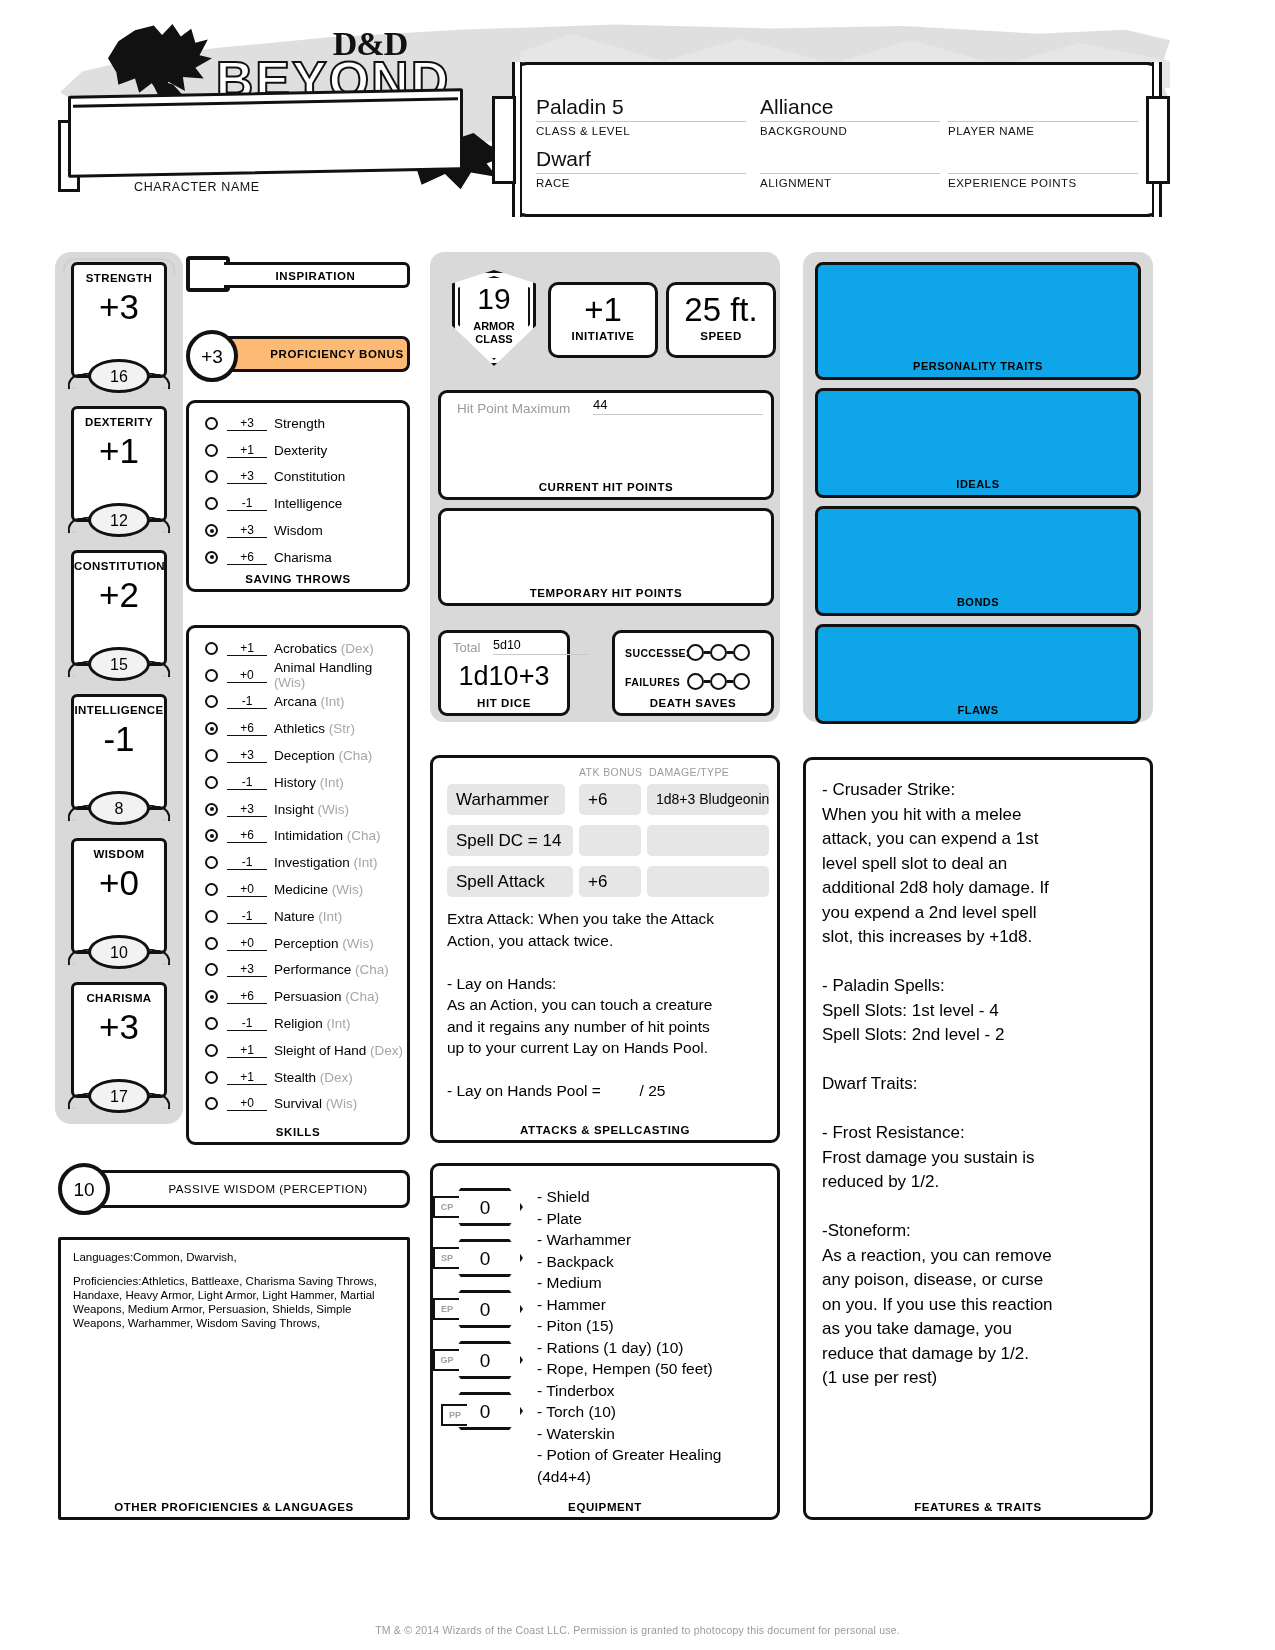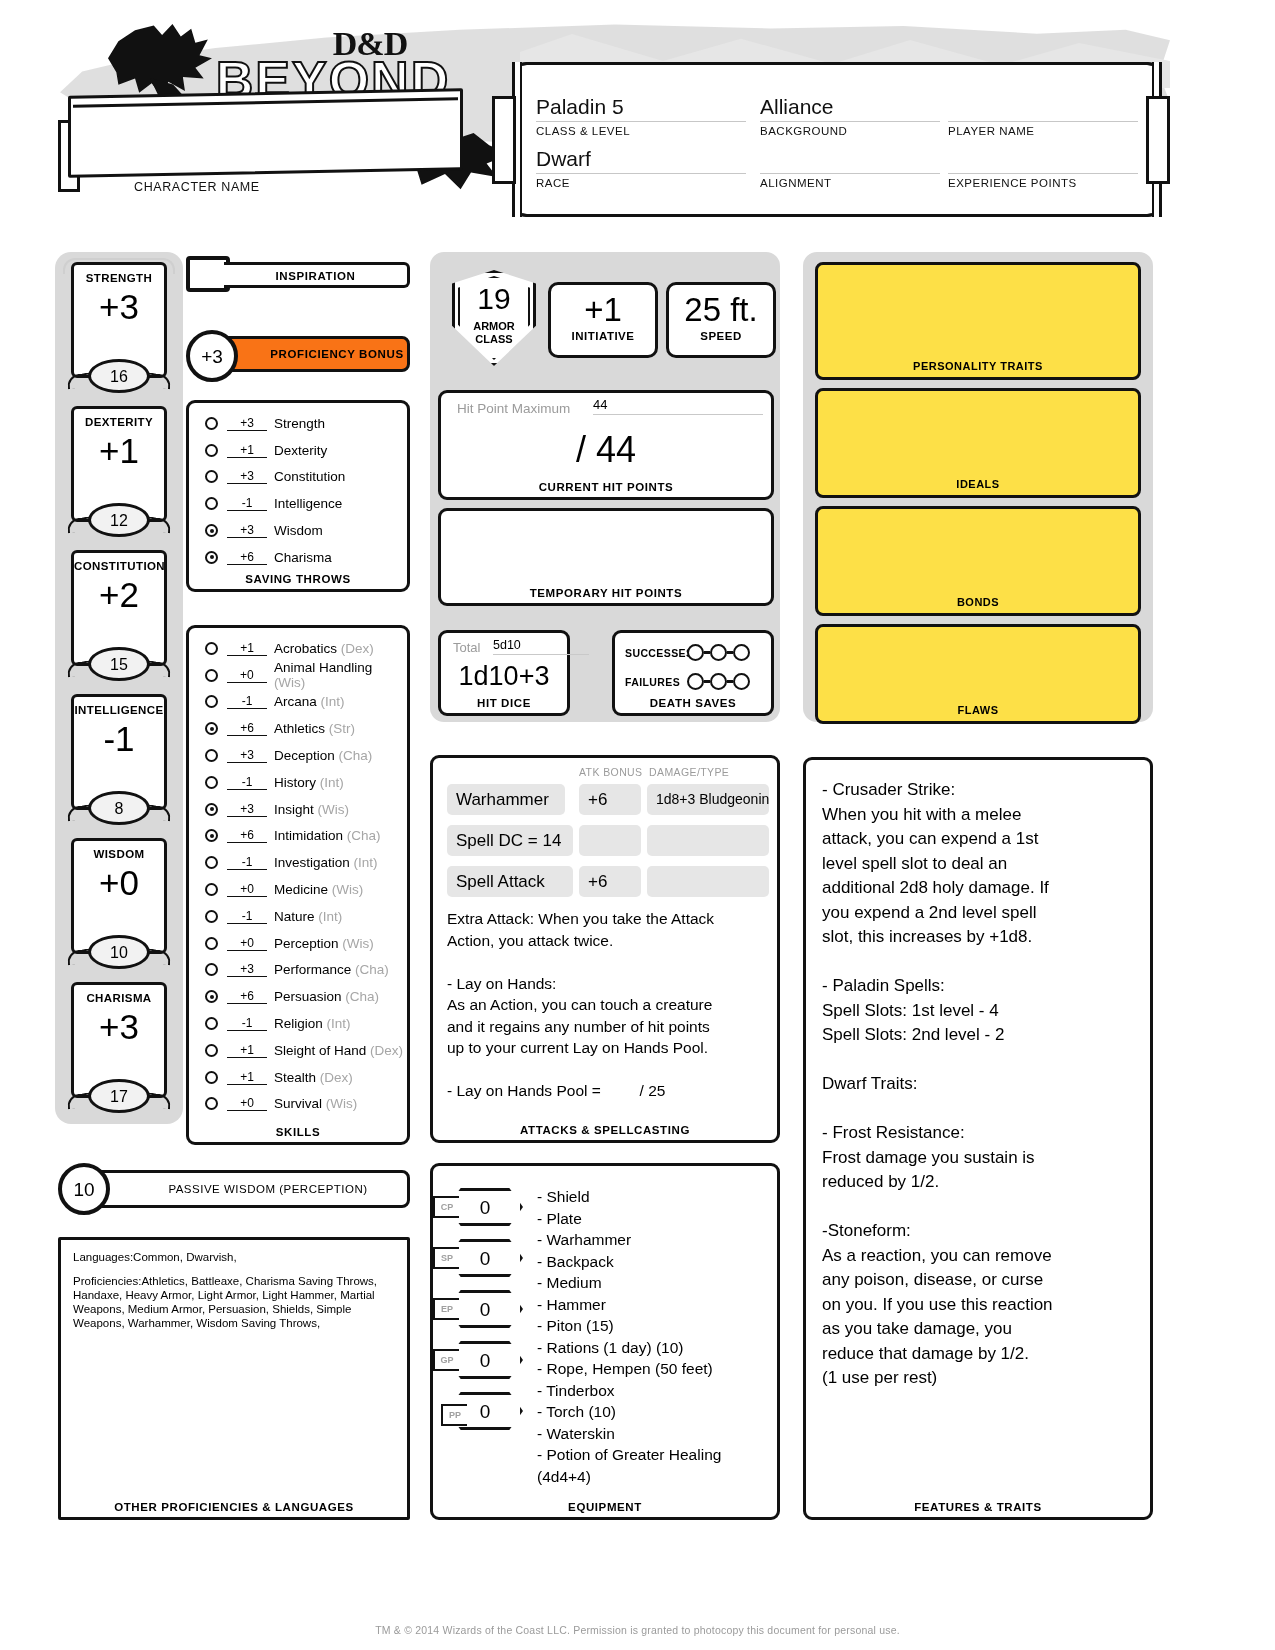--- a/index.html
+++ b/index.html
@@ -142,21 +142,21 @@
   }
   .abil-orn:before { left:0; transform:rotate(-8deg); }
   .abil-orn:after  { right:0; transform:rotate(8deg); }
 
   
   .insp-box { position:absolute; left:186px; top:256px; width:44px; height:36px; border:4px solid #111; border-radius:4px; background:#fff; }
   .insp-bar { position:absolute; left:224px; top:262px; width:186px; height:26px; border:3px solid #111; border-left:none; border-radius:0 6px 6px 0; background:#fff; }
   .insp-bar span { position:absolute; inset:0; text-align:center; line-height:22px; font-size:11.5px; font-weight:bold; letter-spacing:.6px; }
 
   .prof-circ { position:absolute; left:186px; top:330px; width:52px; height:52px; border:4px solid #111; border-radius:50%; background:#fff; text-align:center; line-height:45px; font-size:19px; z-index:2; }
-  .prof-bar { position:absolute; left:228px; top:336px; width:182px; height:36px; border:3px solid #111; border-radius:0 8px 8px 0; background:#f97316; }
+  .prof-bar { position:absolute; left:228px; top:336px; width:182px; height:36px; border:3px solid #111; border-radius:0 8px 8px 0; background:#fdba74; }
   .prof-bar span { position:absolute; inset:0; padding-left:36px; text-align:center; line-height:31px; font-size:11.5px; font-weight:bold; letter-spacing:.6px; }
 
   
   .list-panel { position:absolute; left:186px; background:#fff; border:3px solid #111; border-radius:9px; }
   .row { display:flex; align-items:center; height:100%; padding-left:16px; }
   .bubble { width:13px; height:13px; border:2px solid #111; border-radius:50%; flex:0 0 auto; position:relative; }
   .bubble.filled:after { content:""; position:absolute; left:2.5px; top:2.5px; width:4px; height:4px; background:#111; border-radius:50%; }
   .rowval { width:40px; text-align:center; font-size:12px; border-bottom:1px solid #111; margin:0 7px 0 9px; padding-bottom:1px; height:15px; line-height:14px; }
   .rowname { font-size:13.5px; }
   .rowname .abbr { color:#a6a6a6; }
@@ -216,21 +216,21 @@
   
   .pw-circ { position:absolute; left:58px; top:1163px; width:52px; height:52px; border:4px solid #111; border-radius:50%; background:#fff; text-align:center; line-height:45px; font-size:19px; z-index:3; }
   .pw-bar { position:absolute; left:100px; top:1170px; width:310px; height:38px; border:3px solid #111; border-radius:0 8px 8px 0; background:#fff; }
   .pw-bar span { position:absolute; inset:0; padding-left:26px; text-align:center; line-height:33px; font-size:11.5px; letter-spacing:.5px; }
   .oth-panel { position:absolute; left:58px; top:1237px; width:352px; height:283px; background:#fff; border:3px solid #111; border-radius:2px; }
   .oth-text { position:absolute; left:12px; top:10px; width:326px; font-size:11.5px; line-height:14px; }
   .oth-text p { margin:0 0 10px 0; }
 
   
   .pers-tray { position:absolute; left:803px; top:252px; width:350px; height:470px; background:#d9d9d9; border-radius:14px; }
-  .pers-box { position:absolute; left:815px; width:326px; background:#fde047; border:3px solid #111; border-radius:8px; }
+  .pers-box { position:absolute; left:815px; width:326px; background:#0ea5e9; border:3px solid #111; border-radius:8px; }
   .pers-cap { position:absolute; bottom:5px; left:0; right:0; text-align:center; font-size:11px; font-weight:bold; letter-spacing:.5px; }
 
   .feat-panel { position:absolute; left:803px; top:757px; width:350px; height:763px; }
   .feat-text { position:absolute; left:16px; top:18px; width:318px; font-size:17px; line-height:24.5px; white-space:pre-wrap; }
 
   .footer {
     position:absolute; left:0; bottom:14px; width:1275px; text-align:center;
     font-size:10.5px; color:#9b9b9b; letter-spacing:.2px;
   }
 </style>
@@ -502,21 +502,20 @@
   </div>
 
   <div class="stat-box" style="left:666px; top:282px;">
     <div class="v">25 ft.</div>
     <div class="l">SPEED</div>
   </div>
 
   <div class="hp-box">
     <div class="hp-maxlabel">Hit Point Maximum</div>
     <div class="hp-maxval">44</div>
-    <div class="hp-cur">/ 44</div>
     <div class="panel-caption">CURRENT HIT POINTS</div>
   </div>
 
   <div class="thp-box">
     <div style="text-align:center; padding-top:28px; font-size:30px;"></div>
     <div class="panel-caption">TEMPORARY HIT POINTS</div>
   </div>
 
   <div class="hd-box">
     <div class="hd-total">Total</div>

